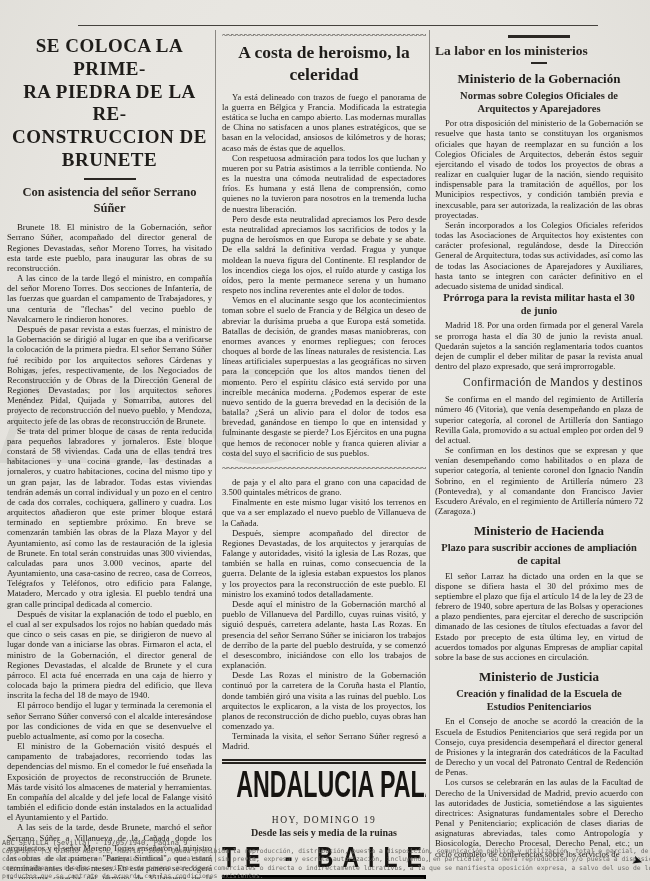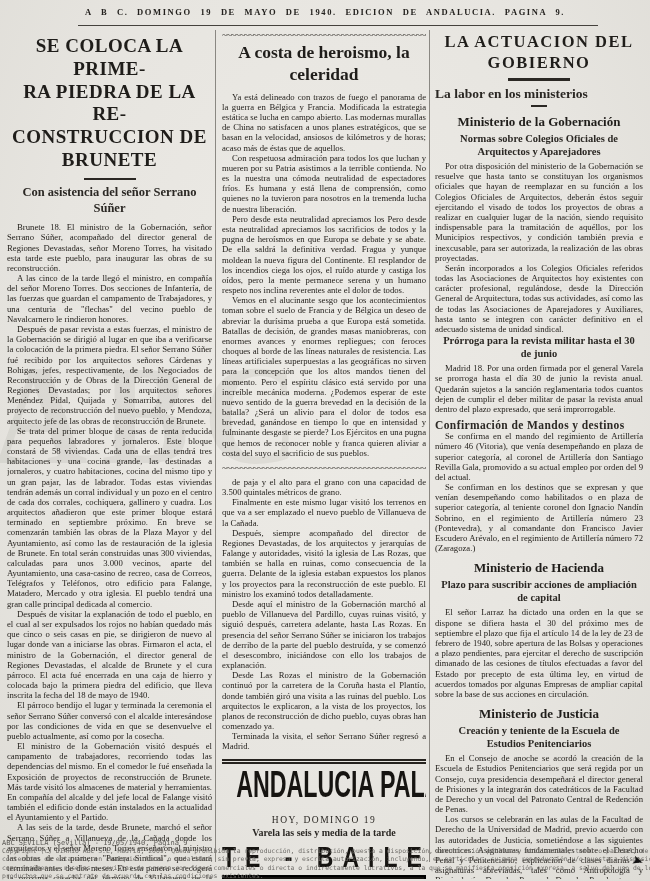--- a/index.html
+++ b/index.html
@@ -46,38 +46,37 @@
   .crema{background:#14120f;border:2px solid #000;color:#ece9e2;text-align:center;
     padding:2px 2px 3px;margin-top:3px;font-family:"Liberation Sans","DejaVu Sans",sans-serif;}
   .crema .l1{font-size:9.5px;font-weight:bold;font-style:italic;letter-spacing:1.5px;}
   
   .right-head{font-size:16.5px;font-weight:bold;text-align:center;letter-spacing:1.5px;line-height:1.3;color:#1f1d1a;}
   .head-rule{width:62px;height:3px;background:#2b2824;margin:4px auto 5px;}
   .labor{font-size:13.5px;font-weight:bold;margin:2px 0 2px;}
   .dash-rule{width:16px;height:2px;background:#2b2824;margin:3px auto 6px;}
   .ministry{font-size:13px;font-weight:600;text-align:center;margin:7px 0 2px;color:#1f1d1a;}
   .min-sub{font-size:10.5px;font-weight:bold;text-align:center;line-height:1.25;margin:0 4px 3px;}
-  .sub2{font-size:11.5px;font-weight:700;text-align:left;letter-spacing:.4px;margin:5px 0 0;}
+  .sub2{font-size:11.5px;font-weight:400;text-align:right;letter-spacing:.4px;margin:5px 0 6px;}
   
   .watermark{position:absolute;top:338px;left:-8px;font-size:132px;font-weight:bold;
     letter-spacing:14px;color:rgba(55,50,45,.07);transform:scaleY(1.08);pointer-events:none;}
   
   .footer{position:absolute;left:2px;bottom:1px;width:700px;
     font-family:"DejaVu Sans Mono","Liberation Mono",monospace;color:#6e6c68;}
   .footer .src{font-size:7px;color:#5d5b57;line-height:8.5px;white-space:nowrap;}
   .footer .cp{font-size:6.4px;line-height:8.2px;white-space:nowrap;}
   .scan-arrow{position:absolute;right:7px;bottom:12px;font-size:13px;color:#111;
     transform:rotate(18deg);}
 </style>
 </head>
 <body>
 
 <div class="page">
 
-  <div class="masthead">A B C.  DOMINGO 19 DE MAYO DE 1940. EDICION DE ANDALUCIA. PAGINA 9.</div>
   <div class="masthead-rule"></div>
 
   <div class="watermark">ABC</div>
 
   <div class="v-rule r1"></div>
   <div class="v-rule r2"></div>
 
   <div class="col left body">
     <div class="headline">SE COLOCA LA PRIME-
 RA PIEDRA DE LA RE-
@@ -105,30 +104,29 @@
     <div class="wavy divider-wavy"></div>
     <p>de paja y el alto para el grano con una capacidad de 3.500 quintales métricos de grano.</p>
     <p>Finalmente en este mismo lugar visitó los terrenos en que va a ser emplazado el nuevo pueblo de Villanueva de la Cañada.</p>
     <p>Después, siempre acompañado del director de Regiones Devastadas, de los arquitectos y jerarquías de Falange y autoridades, visitó la iglesia de Las Rozas, que también se halla en ruinas, como consecuencia de la guerra. Delante de la iglesia estaban expuestos los planos y los proyectos para la reconstrucción de este pueblo. El ministro los examinó todos detalladamente.</p>
     <p>Desde aquí el ministro de la Gobernación marchó al pueblo de Villanueva del Pardillo, cuyas ruinas visitó, y siguió después, carretera adelante, hasta Las Rozas. En presencia del señor Serrano Súñer se iniciaron los trabajos de derribo de la parte del pueblo destruída, y se comenzó el desescombro, iniciándose con ello los trabajos de explanación.</p>
     <p>Desde Las Rozas el ministro de la Gobernación continuó por la carretera de la Coruña hasta el Plantío, donde también giró una visita a las ruinas del pueblo. Los arquitectos le explicaron, a la vista de los proyectos, los planos de reconstrucción de dicho pueblo, cuyas obras han comenzado ya.</p>
     <p>Terminada la visita, el señor Serrano Súñer regresó a Madrid.</p>
     <div class="double-rule"></div>
     <div class="ad-venue">ANDALUCIA PALACE</div>
     <div class="ad-line1">HOY, DOMINGO 19</div>
-    <div class="ad-line2">Varela las seis y media de la tarde</div>
+    <div class="ad-line2">Desde las seis y media de la ruinas</div>
     <div class="ad-event">TE - BAILE</div>
     <div class="crema">
       <div class="l1">PECAS - MANCHAS - ESPINILLAS</div>
 
     </div>
   </div>
 
   <div class="col right body">
-    <div class="right-head">LA ACTUACION DEL GOBIERNO</div>
     <div class="head-rule"></div>
     <div class="labor">La labor en los ministerios</div>
     <div class="dash-rule"></div>
 
     <div class="ministry">Ministerio de la Gobernación</div>
     <div class="min-sub">Normas sobre Colegios Oficiales de Arquitectos y Aparejadores</div>
     <p>Por otra disposición del ministerio de la Gobernación se resuelve que hasta tanto se constituyan los organismos oficiales que hayan de reemplazar en su función a los Colegios Oficiales de Arquitectos, deberán éstos seguir ejercitando el visado de todos los proyectos de obras a realizar en cualquier lugar de la nación, siendo requisito indispensable para la tramitación de aquéllos, por los Municipios respectivos, y condición también previa e inexcusable, para ser autorizada, la realización de las obras proyectadas.</p>
     <p>Serán incorporados a los Colegios Oficiales referidos todas las Asociaciones de Arquitectos hoy existentes con carácter profesional, regulándose, desde la Dirección General de Arquitectura, todas sus actividades, así como las de todas las Asociaciones de Aparejadores y Auxiliares, hasta tanto se integren con carácter definitivo en el adecuado sistema de unidad sindical.</p>
 
     <div class="min-sub">Prórroga para la revista militar hasta el 30 de junio</div>
@@ -136,21 +134,21 @@
 
     <div class="sub2">Confirmación de Mandos y destinos</div>
     <p>Se confirma en el mando del regimiento de Artillería número 46 (Vitoria), que venía desempeñando en plaza de superior categoría, al coronel de Artillería don Santiago Revilla Gala, promovido a su actual empleo por orden del 9 del actual.</p>
     <p>Se confirman en los destinos que se expresan y que venían desempeñando como habilitados o en plaza de superior categoría, al teniente coronel don Ignacio Nandín Sobrino, en el regimiento de Artillería número 23 (Pontevedra), y al comandante don Francisco Javier Escudero Arévalo, en el regimiento de Artillería número 72 (Zaragoza.)</p>
 
     <div class="ministry">Ministerio de Hacienda</div>
     <div class="min-sub">Plazo para suscribir acciones de ampliación de capital</div>
     <p>El señor Larraz ha dictado una orden en la que se dispone se difiera hasta el 30 del próximo mes de septiembre el plazo que fija el artículo 14 de la ley de 23 de febrero de 1940, sobre apertura de las Bolsas y operaciones a plazo pendientes, para ejercitar el derecho de suscripción dimanado de las cesiones de títulos efectuadas a favor del Estado por precepto de esta última ley, en virtud de acuerdos tomados por algunas Empresas de ampliar capital sobre la base de sus acciones en circulación.</p>
 
     <div class="ministry">Ministerio de Justicia</div>
-    <div class="min-sub">Creación y teniente de la Escuela de Estudios Penitenciarios</div>
+    <div class="min-sub">Creación y finalidad de la Escuela de Estudios Penitenciarios</div>
     <p>En el Consejo de anoche se acordó la creación de la Escuela de Estudios Penitenciarios que será regida por un Consejo, cuya presidencia desempeñará el director general de Prisiones y la integrarán dos catedráticos de la Facultad de Derecho y un vocal del Patronato Central de Redención de Penas.</p>
     <p>Los cursos se celebrarán en las aulas de la Facultad de Derecho de la Universidad de Madrid, previo acuerdo con las autoridades de Justicia, sometiéndose a las siguientes directrices: Asignaturas fundamentales sobre el Derecho Penal y Penitenciario; explicación de clases diarias de asignaturas abreviadas, tales como Antropología y Biosicología, Derecho Procesal, Derecho Penal, etc.; un ciclo completo de conferencias sobre los servicios de</p>
   </div>
 
   <div class="footer">
     <div class="src">ABC SEVILLA (Sevilla) - 19/05/1940, Página 9</div>
     <div class="cp">Copyright (c) DIARIO ABC S.L, Madrid, 2009. Queda prohibida la reproducción, distribución, puesta a disposición, comunicación pública y utilización, total o parcial, de los</div>
     <div class="cp">contenidos de esta web, en cualquier forma o modalidad, sin previa, expresa y escrita autorización, incluyendo, en particular, su mera reproducción y/o puesta a disposición</div>
     <div class="cp">como resúmenes, reseñas o revistas de prensa con fines comerciales o directa o indirectamente lucrativos, a la que se manifiesta oposición expresa, a salvo del uso de los</div>
     <div class="cp">productos que se contrate de acuerdo con las condiciones existentes.</div>

